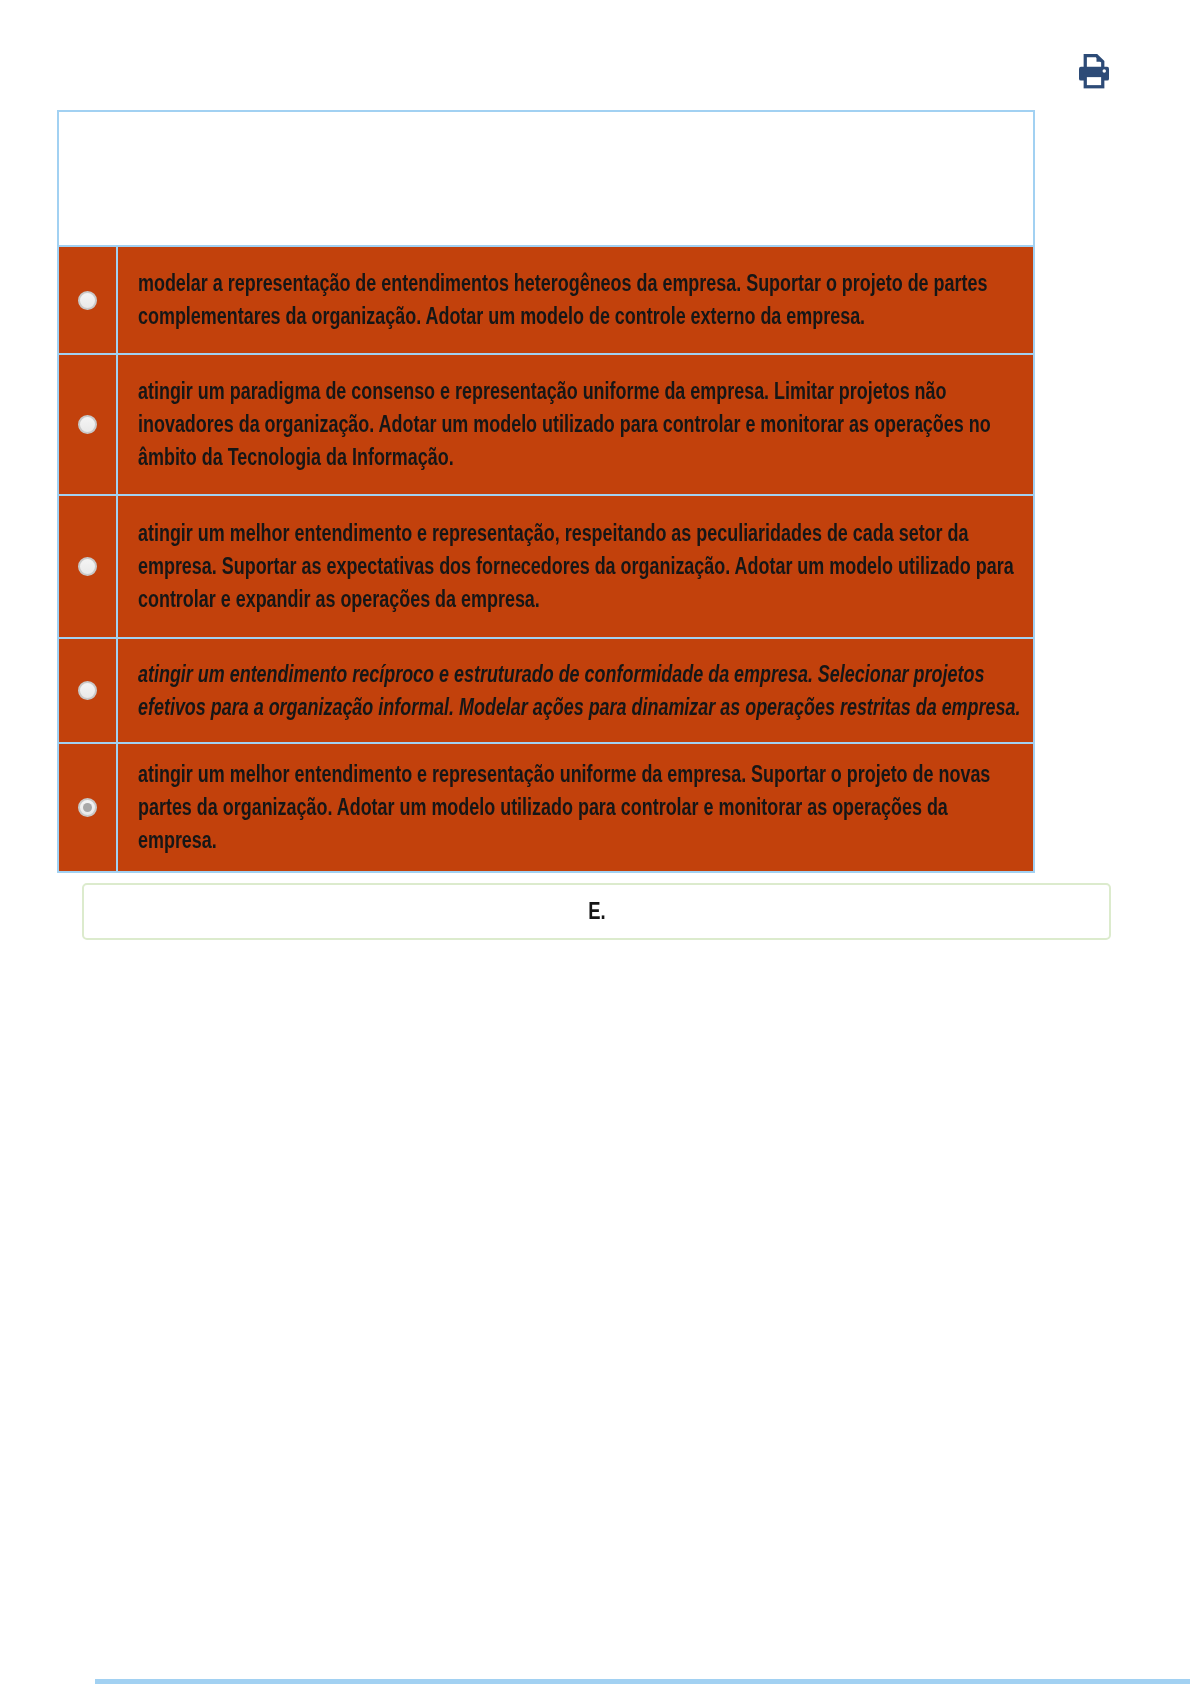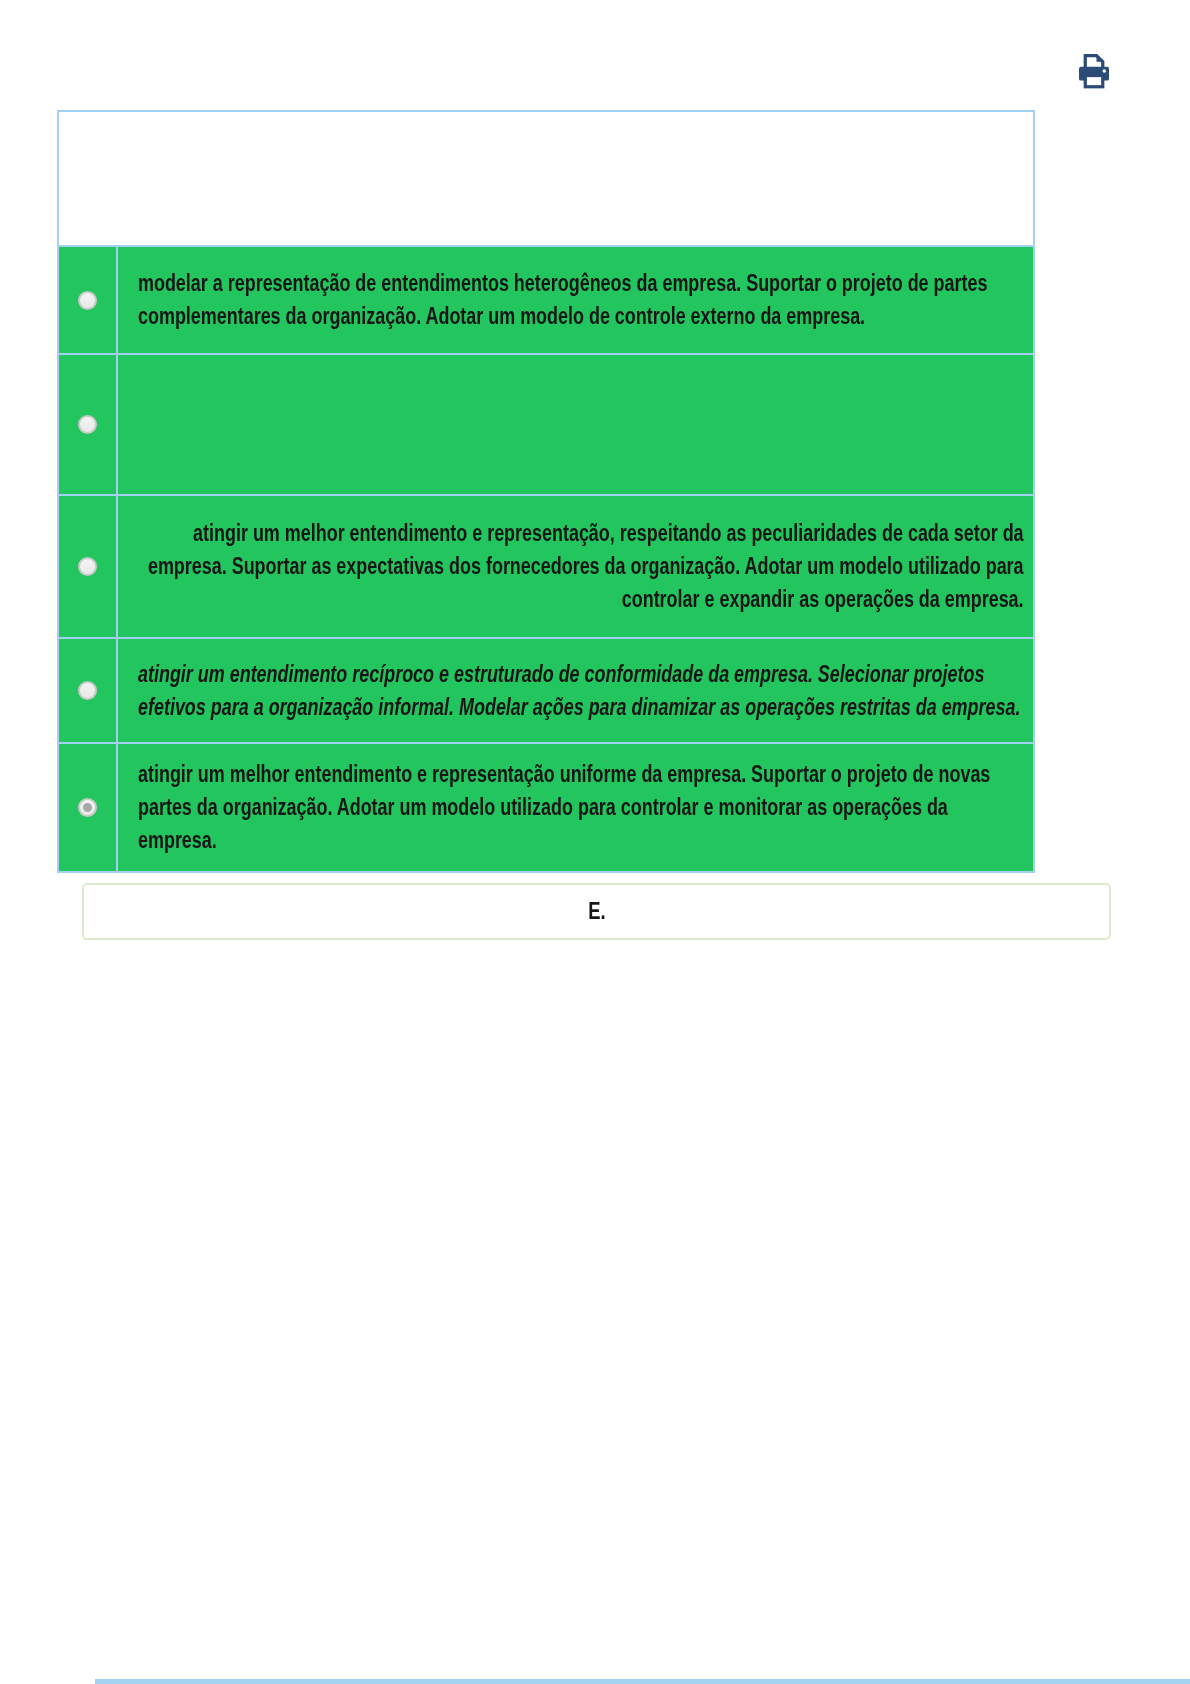--- a/index.html
+++ b/index.html
@@ -16,35 +16,35 @@
     position: absolute; left: 1074px; top: 53px;
     width: 40px; height: 40px;
     cursor: pointer;
   }
 
   
   .question-table {
     position: absolute; left: 57px; top: 110px;
     width: 978px;
     border: 2px solid #a2d1f2;
-    background: #22c55e;
+    background: #c2410c;
   }
   .question-header {
     min-height: 133px;
     background: #ffffff;
   }
   .option-row {
     display: flex;
     align-items: center;
     border-top: 2px solid #a2d1f2;
     cursor: pointer;
   }
   .option-row:nth-of-type(2) { min-height: 108px; }
   .option-row:nth-of-type(3) { min-height: 141px; }
-  .option-row:nth-of-type(4) { min-height: 143px; text-align: right; }
+  .option-row:nth-of-type(4) { min-height: 143px; }
   .option-row:nth-of-type(5) { min-height: 105px; font-style: italic; }
   .option-row:nth-of-type(6) { min-height: 105px; }
 
   .radio-cell {
     flex: 0 0 59px;
     align-self: stretch;
     border-right: 2px solid #a2d1f2;
     display: flex; align-items: center; justify-content: center;
   }
   .radio {
@@ -122,20 +122,23 @@
     </div>
     <div class="text-cell">
       <div class="option-text">modelar a representação de entendimentos heterogêneos da empresa. Suportar o projeto de partes complementares da organização. Adotar um modelo de controle externo da empresa.</div>
     </div>
   </div>
 
   <div class="option-row">
     <div class="radio-cell">
       <span class="radio"></span>
     </div>
+    <div class="text-cell">
+      <div class="option-text">atingir um paradigma de consenso e representação uniforme da empresa. Limitar projetos não inovadores da organização. Adotar um modelo utilizado para controlar e monitorar as operações no âmbito da Tecnologia da Informação.</div>
+    </div>
   </div>
 
   <div class="option-row">
     <div class="radio-cell">
       <span class="radio"></span>
     </div>
     <div class="text-cell">
       <div class="option-text">atingir um melhor entendimento e representação, respeitando as peculiaridades de cada setor da empresa. Suportar as expectativas dos fornecedores da organização. Adotar um modelo utilizado para controlar e expandir as operações da empresa.</div>
     </div>
   </div>

